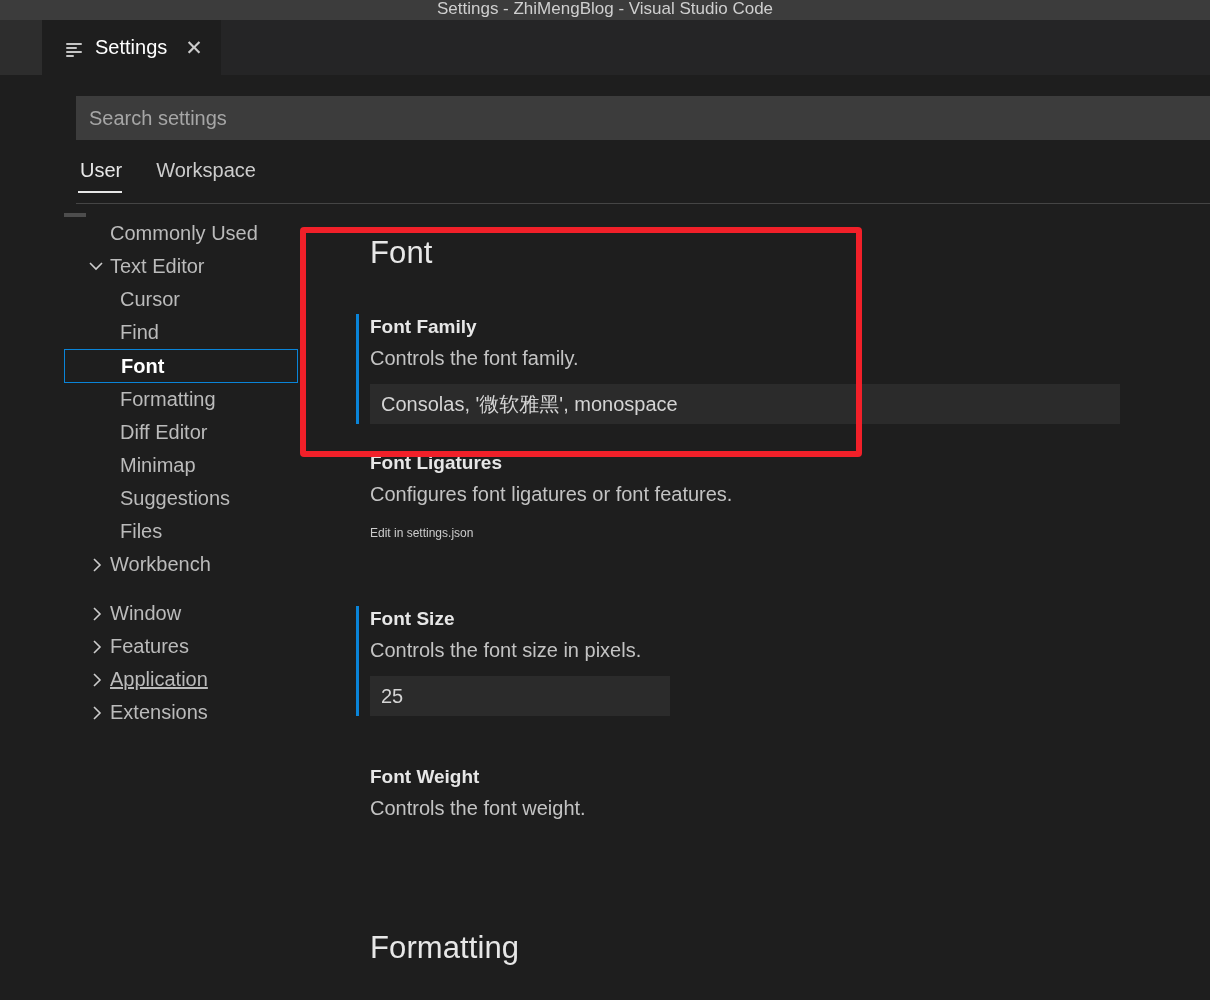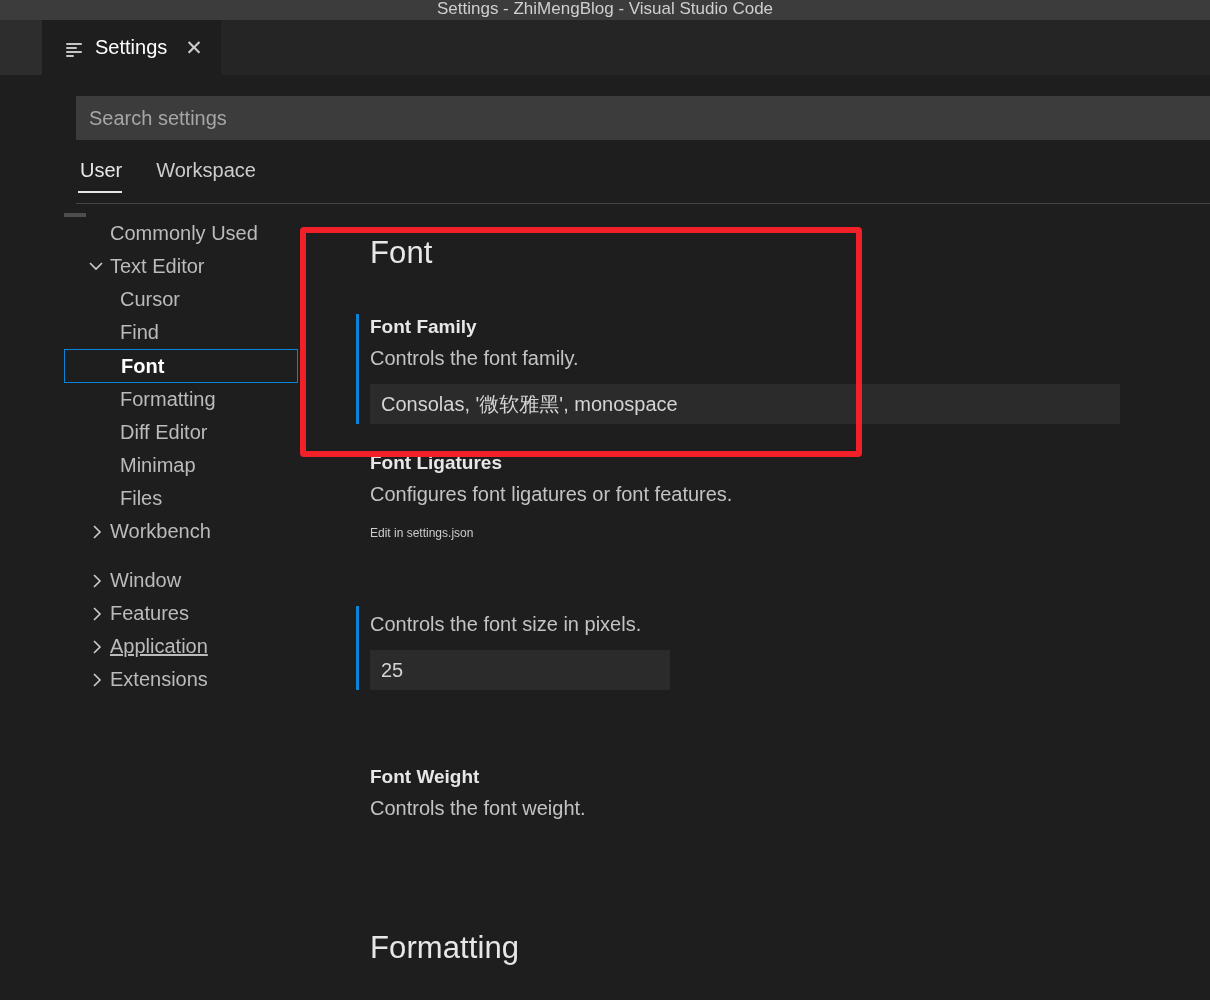--- a/index.html
+++ b/index.html
@@ -223,20 +223,23 @@
           <div class="toc-item" style="padding-left: 56px;">
             <span>Formatting</span>
           </div>
           <div class="toc-item" style="padding-left: 56px;">
             <span>Diff Editor</span>
           </div>
           <div class="toc-item" style="padding-left: 56px;">
             <span>Minimap</span>
           </div>
           <div class="toc-item" style="padding-left: 56px;">
+            <span>Suggestions</span>
+          </div>
+          <div class="toc-item" style="padding-left: 56px;">
             <span>Files</span>
           </div>
           <div class="toc-item" style="padding-left: 46px;">
             <span class="twisty">
               <svg width="11" height="16" viewBox="0 0 11 16">
                 <path d="M3 2 L9 8 L3 14" fill="none" stroke="#cccccc" stroke-width="1.6"></path>
               </svg>
             </span>
             <span>Workbench</span>
           </div>
@@ -292,20 +295,21 @@
         <div class="setting-inner">
           <div class="setting-title">Font Ligatures</div>
           <div class="setting-desc">Configures font ligatures or font features.</div>
           <span class="setting-link" style="margin-top:18px;">Edit in settings.json</span>
         </div>
       </div>
 
       <div class="setting-row" style="position:absolute; left:46px; top:389px; width:810px;">
         <div class="modified-bar"></div>
         <div class="setting-inner">
+          <div class="setting-title">Font Size</div>
           <div class="setting-desc">Controls the font size in pixels.</div>
           <input class="value-input" type="text" style="width: 300px; margin-top: 12px;" value="25">
         </div>
       </div>
 
       <div class="setting-row" style="position:absolute; left:46px; top:547px; width:810px;">
         <div class="setting-inner">
           <div class="setting-title">Font Weight</div>
           <div class="setting-desc">Controls the font weight.</div>
         </div>

